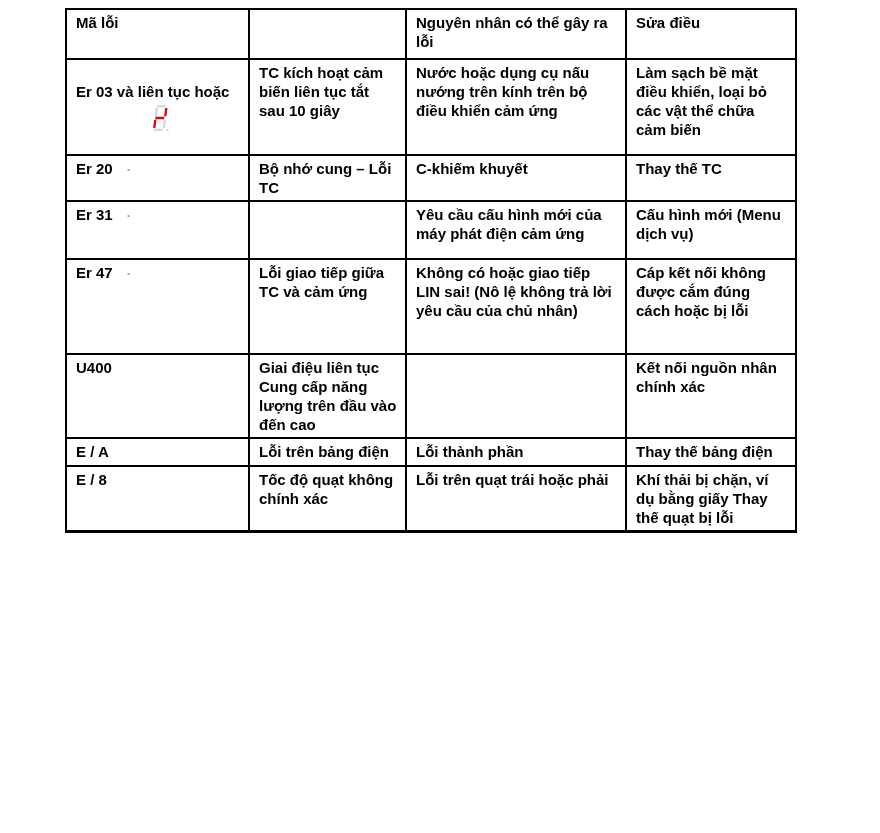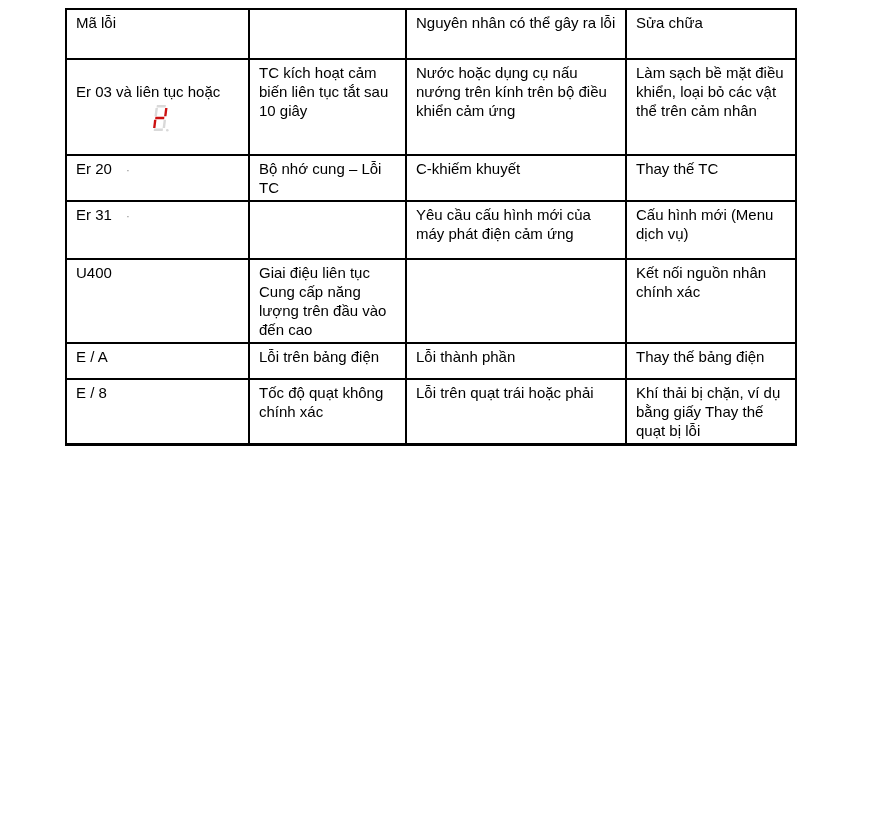--- a/index.html
+++ b/index.html
@@ -20,21 +20,21 @@
     border-collapse: collapse;
     table-layout: fixed;
     width: 730px;
     border: 2px solid #000;
     border-bottom-width: 3px;
   }
   table.err th, table.err td {
     border: 2px solid #000;
     vertical-align: top;
     text-align: left;
-    font-weight: normal;
+    font-weight: bold;
     font-size: 15px;
     line-height: 19px;
     padding: 3px 8px 3px 9px;
     white-space: pre-line;
     overflow: hidden;
   }
   td.indent { padding-left: 24px; }
   .marker {
     color: #9a9a9a;
     font-size: 13px;
@@ -58,21 +58,21 @@
       <col style="width:183px">
         <col style="width:157px">
         <col style="width:220px">
         <col style="width:170px">
     </colgroup>
     <thead>
       <tr style="height:50px">
         <th>Mã lỗi</th>
         <th></th>
         <th>Nguyên nhân có thể gây ra lỗi</th>
-        <th>Sửa chữa</th>
+        <th>Sửa điều</th>
       </tr>
     </thead>
     <tbody>
       <tr style="height:69px">
         <td>
           <span>Er 03 và liên tục hoặc</span>
           <svg class="seg" viewBox="0 0 20 28" xmlns="http://www.w3.org/2000/svg">
             <g transform="translate(3,0) skewX(-7)">
               <rect class="sg" x="4" y="1" width="9" height="2.4"></rect>
               <rect class="sg" x="3" y="4" width="2.4" height="8.2"></rect>
@@ -80,42 +80,48 @@
               <rect class="sr" x="4" y="12.8" width="9" height="2.4"></rect>
               <rect class="sr" x="3" y="15.8" width="2.4" height="8.2"></rect>
               <rect class="sg" x="12.6" y="15.8" width="2.4" height="8.2"></rect>
               <rect class="sg" x="4" y="24.6" width="9" height="2.4"></rect>
             </g>
             <circle class="sg" cx="17.3" cy="26.3" r="1.3"></circle>
           </svg>
         </td>
         <td>TC kích hoạt cảm biến liên tục tắt sau 10 giây</td>
         <td>Nước hoặc dụng cụ nấu nướng trên kính trên bộ điều khiển cảm ứng</td>
-        <td>Làm sạch bề mặt điều khiển, loại bỏ các vật thể trên cảm nhân</td>
+        <td>Làm sạch bề mặt điều khiển, loại bỏ các vật thể chữa cảm biến</td>
       </tr>
       <tr style="height:39px">
         <td><span>Er 20</span><span class="marker">·</span></td>
         <td>Bộ nhớ cung – Lỗi TC</td>
         <td class="indent">C-khiếm khuyết</td>
         <td>Thay thế TC</td>
       </tr>
       <tr style="height:58px">
         <td><span>Er 31</span><span class="marker">·</span></td>
         <td></td>
         <td>Yêu cầu cấu hình mới của máy phát điện cảm ứng</td>
         <td>Cấu hình mới (Menu dịch vụ)</td>
       </tr>
+      <tr style="height:95px">
+        <td><span>Er 47</span><span class="marker">·</span></td>
+        <td>Lỗi giao tiếp giữa TC và cảm ứng</td>
+        <td>Không có hoặc giao tiếp LIN sai! (Nô lệ không trả lời yêu cầu của chủ nhân)</td>
+        <td>Cáp kết nối không được cắm đúng cách hoặc bị lỗi</td>
+      </tr>
       <tr style="height:72px">
         <td><span>U400</span><span class="marker"></span></td>
         <td>Giai điệu liên tục
 Cung cấp năng lượng trên đầu vào đến cao</td>
         <td></td>
         <td>Kết nối nguồn nhân chính xác</td>
       </tr>
-      <tr style="height:36px">
+      <tr style="height:28px">
         <td><span>E / A</span><span class="marker"></span></td>
         <td>Lỗi trên bảng điện</td>
         <td>Lỗi thành phần</td>
         <td>Thay thế bảng điện</td>
       </tr>
       <tr style="height:53px">
         <td><span>E / 8</span><span class="marker"></span></td>
         <td>Tốc độ quạt không chính xác</td>
         <td>Lỗi trên quạt trái hoặc phải</td>
         <td>Khí thải bị chặn, ví dụ bằng giấy Thay thế quạt bị lỗi</td>

